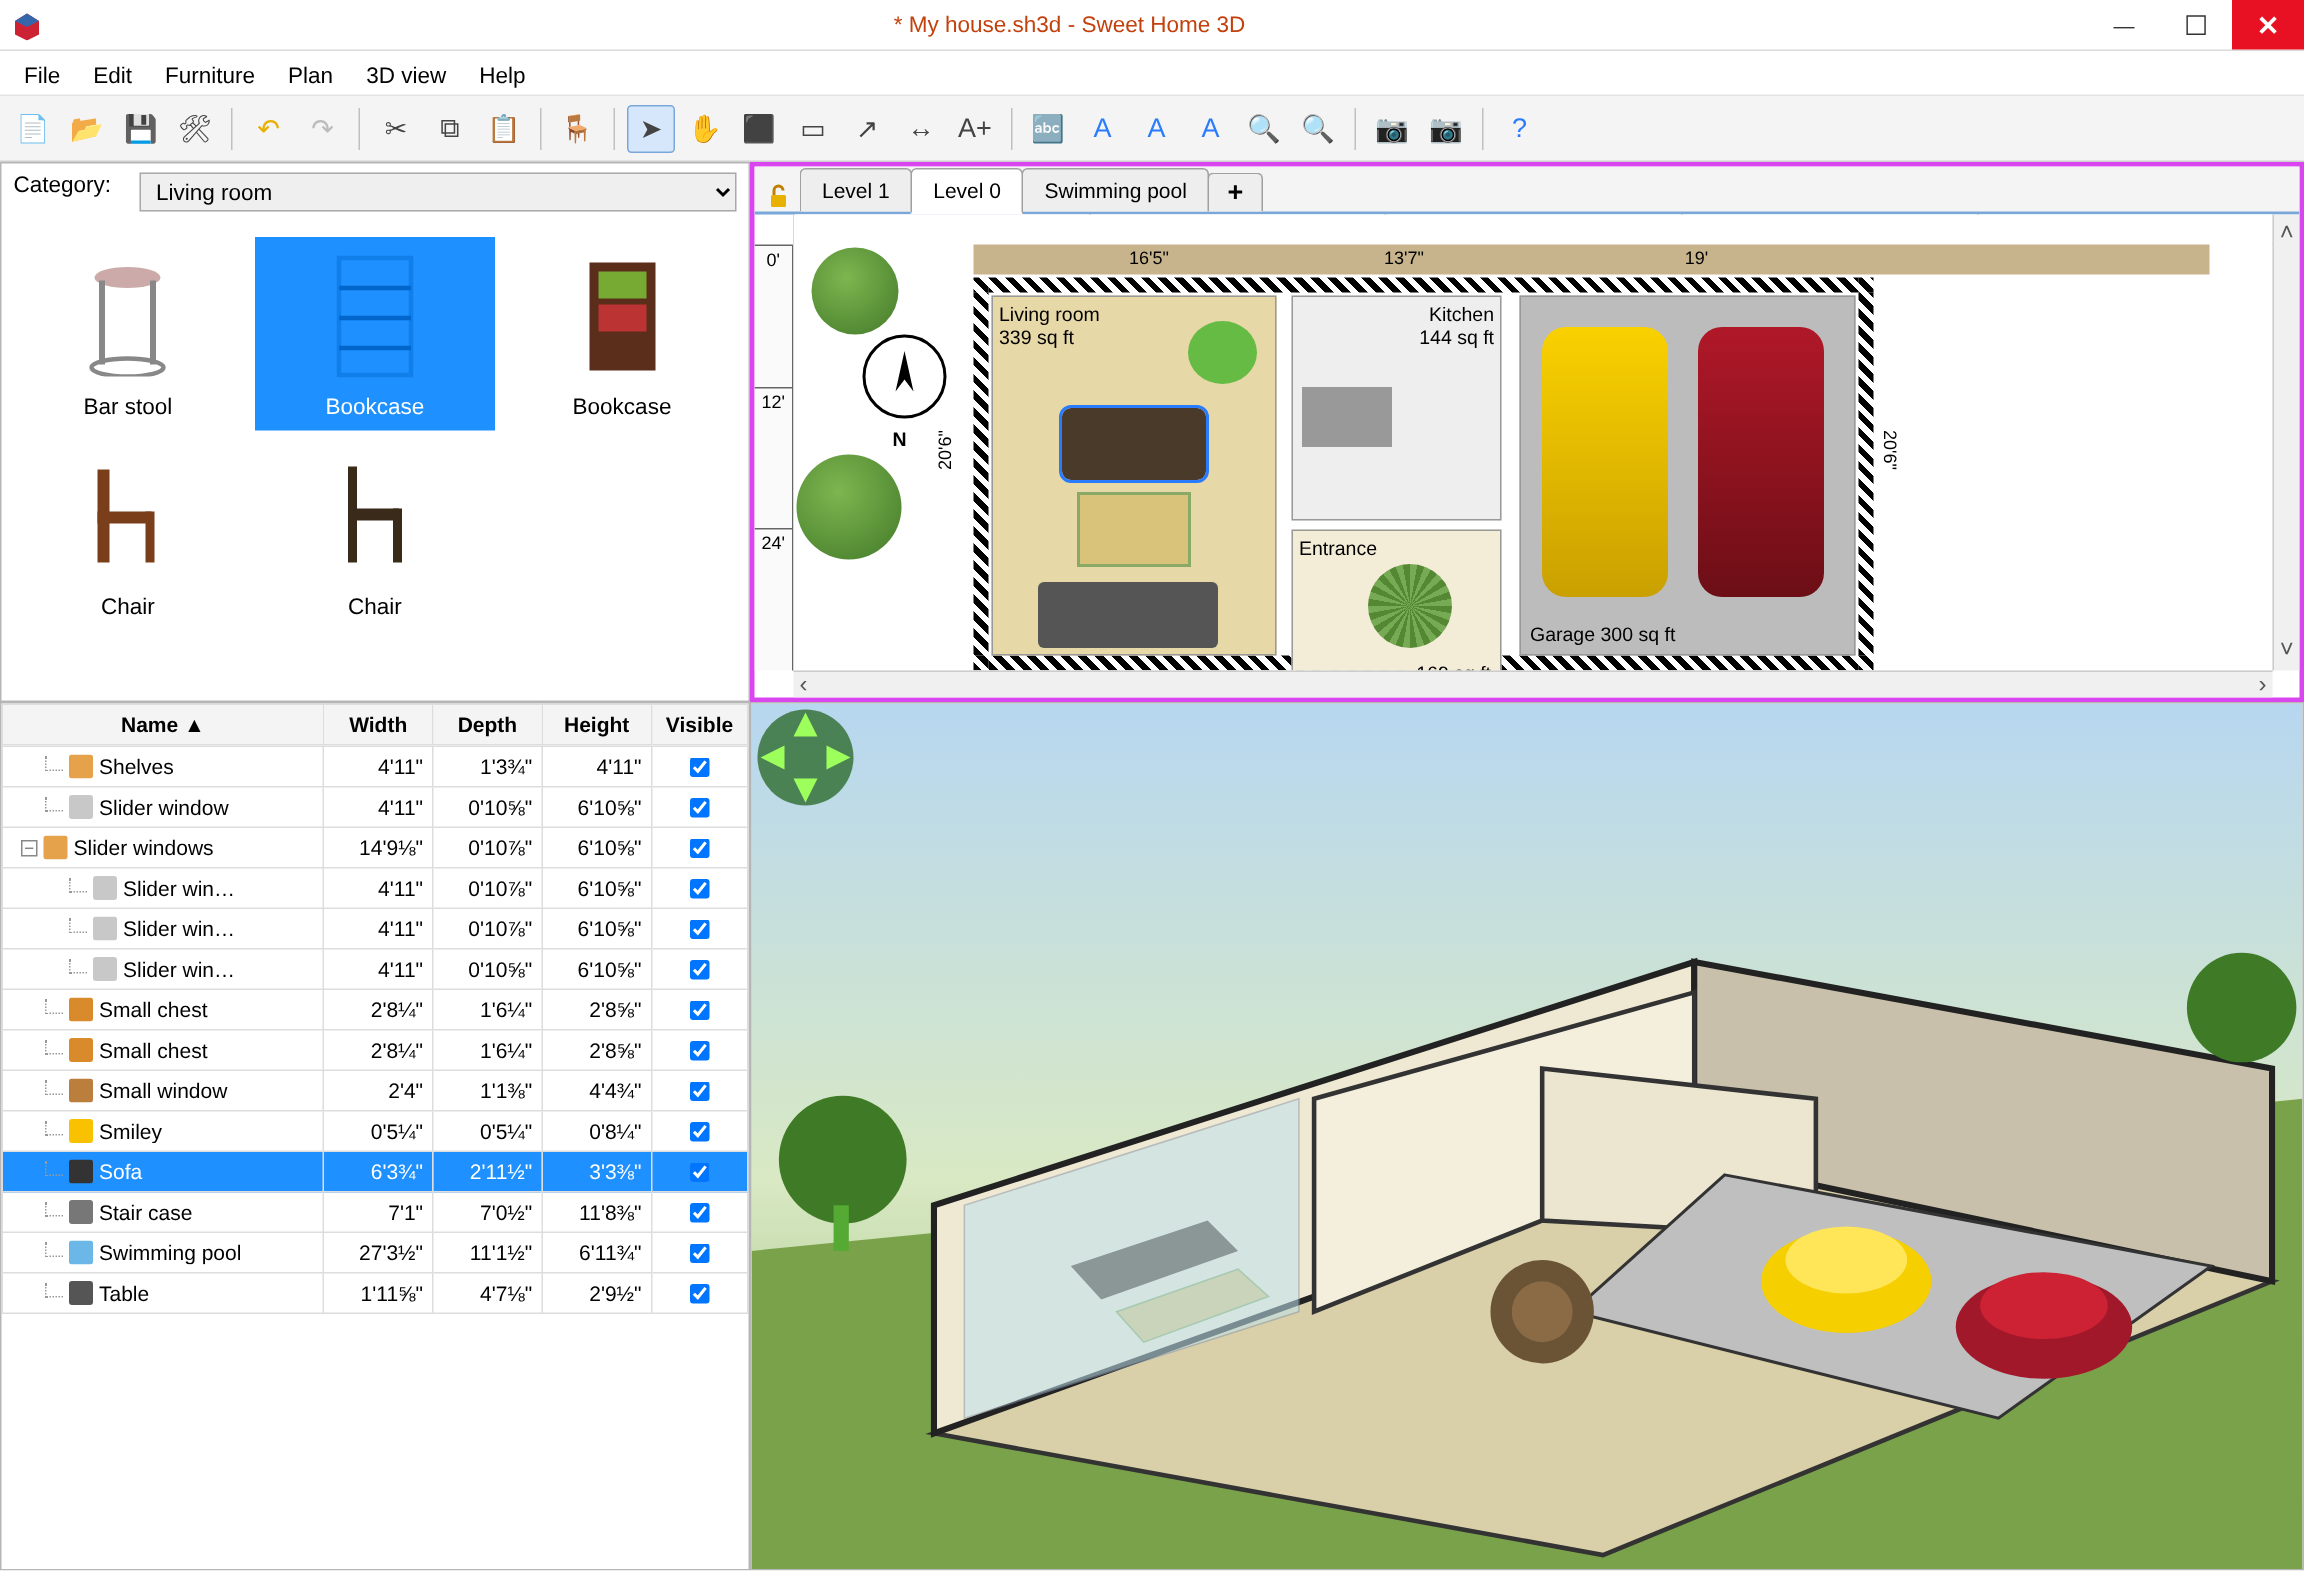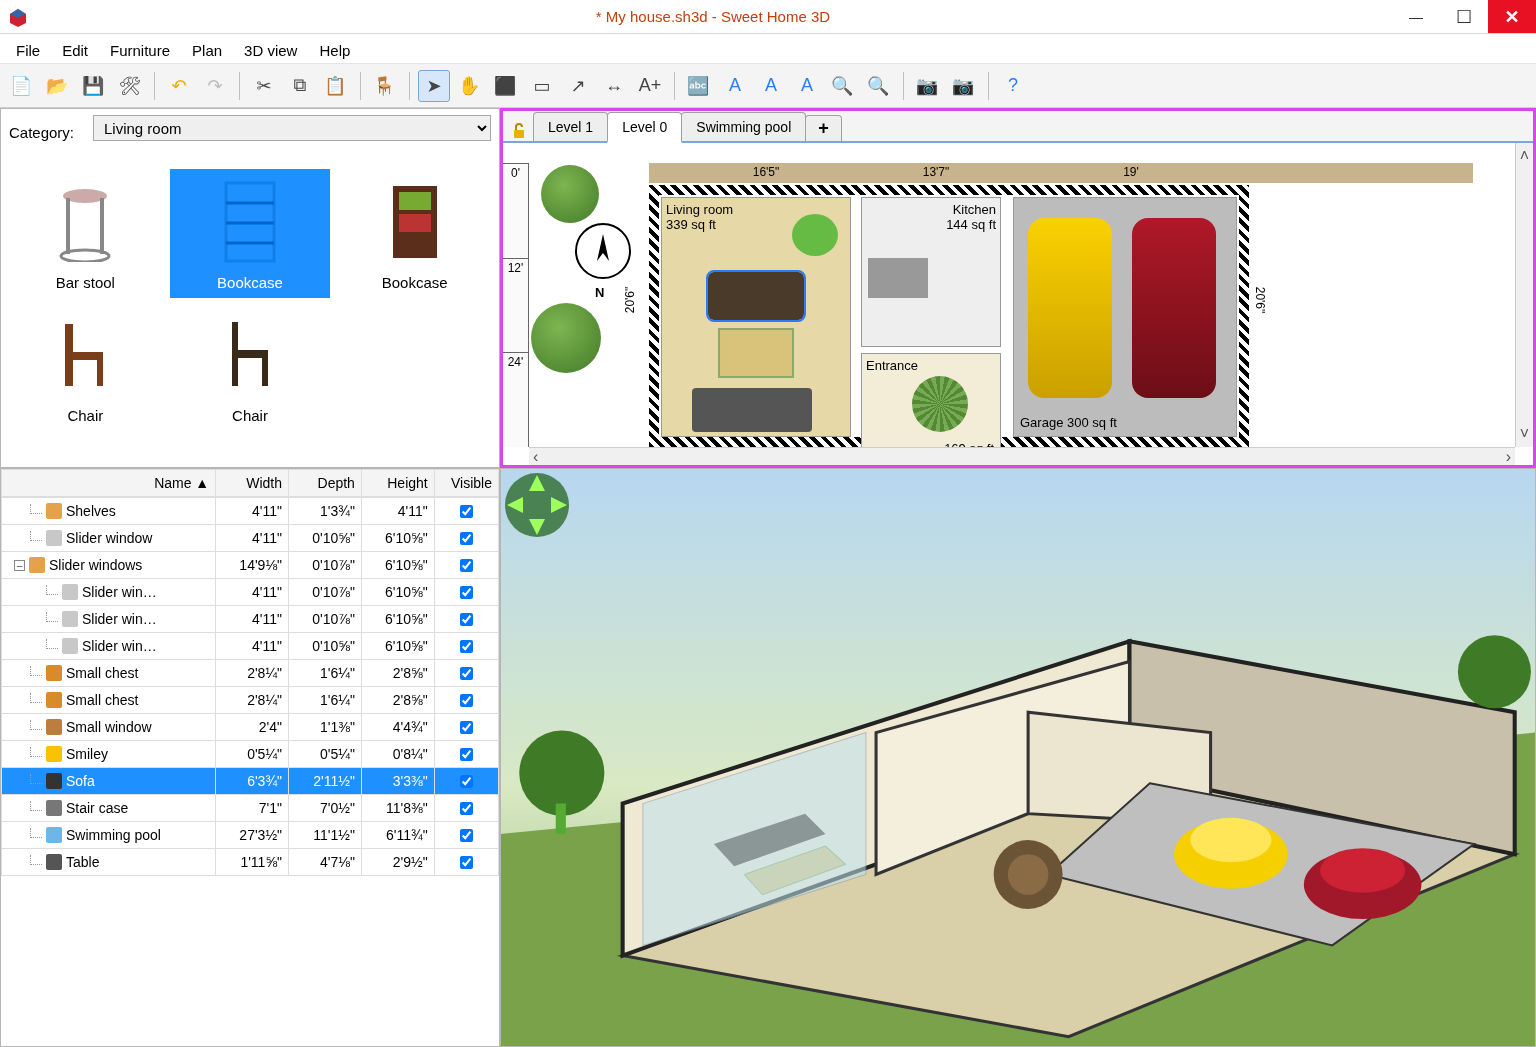--- a/index.html
+++ b/index.html
@@ -25,36 +25,36 @@
   .tb-sep{width:1px;height:28px;background:#c0c0c0;margin:0 4px}
   .tb-btn{width:32px;height:32px;display:flex;align-items:center;justify-content:center;
           border:1px solid transparent;border-radius:3px;cursor:pointer}
   .tb-btn.active{border-color:#7aa7d9;background:#d6e7fb}
   
   .main{display:grid;grid-template-columns:500px 1fr;grid-template-rows:360px 1fr;
         height:calc(1047px - 34px - 30px - 44px)}
   .pane{border:1px solid #b6b6b6;overflow:hidden;position:relative;background:#fff}
   
   .catalog-head{padding:6px 8px;font-size:15px}
-  .catalog-head .row{display:flex;align-items:flex-end;margin-bottom:18px}
+  .catalog-head .row{display:flex;align-items:flex-start;margin-bottom:7px}
   .catalog-head label{width:84px}
   .catalog-head select,.catalog-head input{flex:1;height:26px;padding:2px 6px;
                                             font-size:15px;border:1px solid #aaa}
   .catalog-body{height:calc(100% - 76px);overflow-y:auto;padding:4px}
   .cat-grid{display:grid;grid-template-columns:repeat(3,1fr);gap:4px}
   .cat-item{border:1px solid transparent;display:flex;flex-direction:column;align-items:center;
             padding:6px 2px;cursor:pointer;text-align:center;font-size:15px}
   .cat-item.selected{background:#1e90ff;color:#fff}
   .cat-item .thumb{width:92px;height:92px;display:flex;align-items:center;justify-content:center;
                    margin-bottom:6px}
   
   .flist{height:100%;display:flex;flex-direction:column}
   .flist table{border-collapse:collapse;width:100%;font-size:14px;table-layout:fixed}
   .flist th,.flist td{border:1px solid #ddd;padding:3px 6px;height:27px}
-  .flist th{background:#f4f4f4;font-weight:normal;text-align:right;position:sticky;top:0}
+  .flist th{background:#f4f4f4;font-weight:bold;text-align:center;position:sticky;top:0}
   .flist .name-cell{display:flex;align-items:center;gap:4px;overflow:hidden;
                     text-overflow:ellipsis;white-space:nowrap}
   .flist .num{text-align:right}
   .flist .ctr{text-align:center}
   .flist tbody tr.selected{background:#1e90ff;color:#fff}
   .flist .scroll{overflow-y:auto;flex:1}
   .tree-branch{display:inline-block;width:12px;border-left:1px dotted #999;
                border-bottom:1px dotted #999;height:10px;margin-bottom:4px}
   .tree-exp{display:inline-block;width:11px;height:11px;border:1px solid #888;
             font-size:10px;line-height:9px;text-align:center;background:#fff;color:#555}

